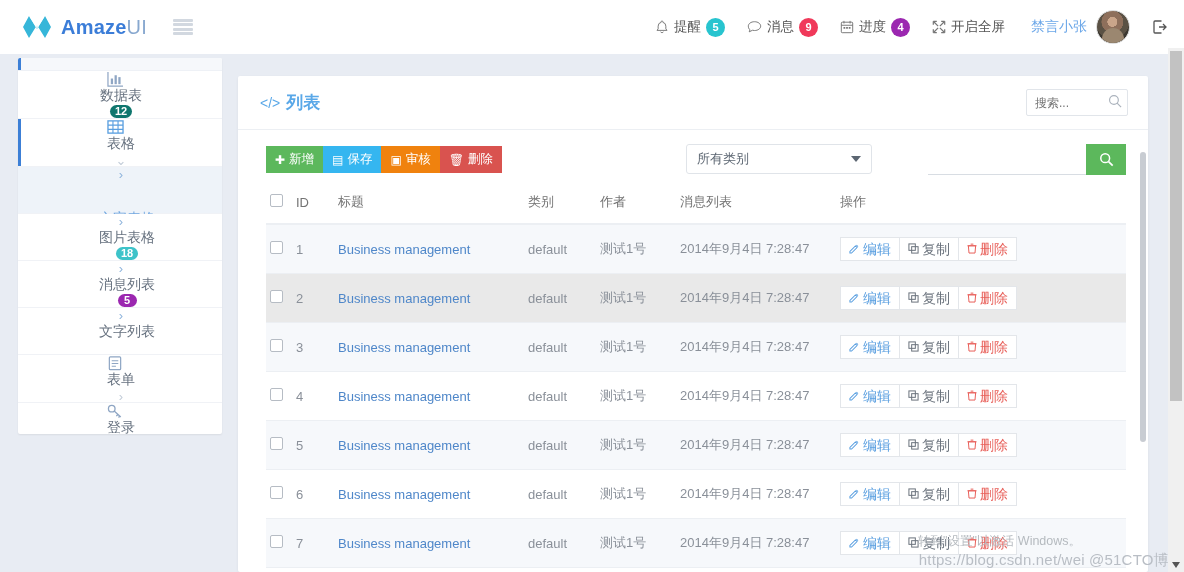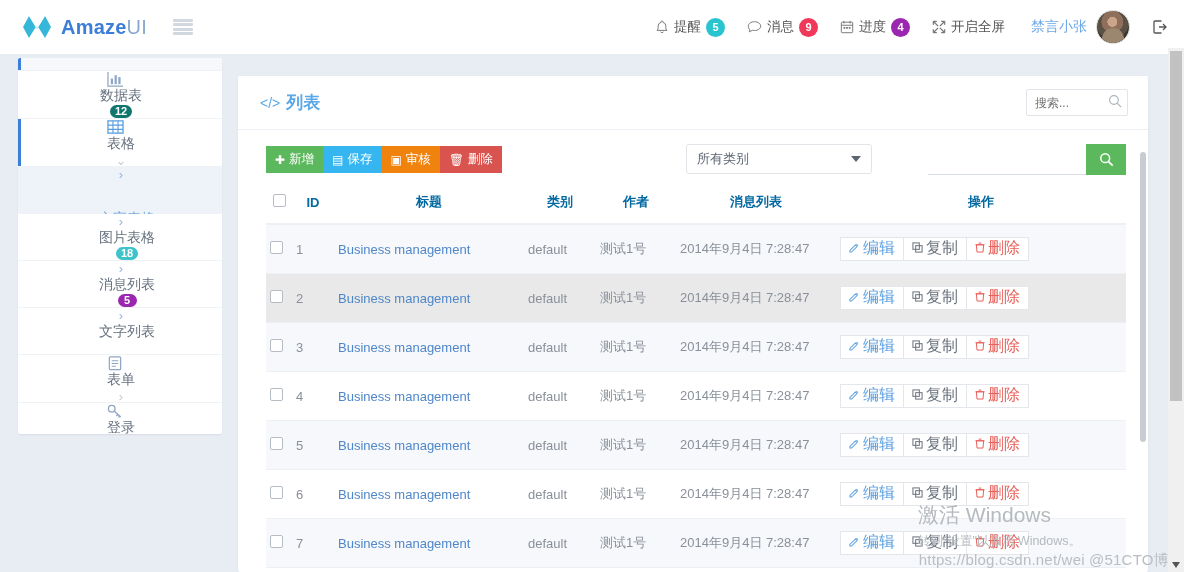--- a/index.html
+++ b/index.html
@@ -149,21 +149,21 @@
   }
   .srch-btn {
     width: 40px; height: 31px; background: #5cb85c; border: none; cursor: pointer;
     color: #fff; display:flex; align-items:center; justify-content:center;
   }
 
   
   .tbl-wrap { padding: 0 22px 0 28px; }
   table { width: 100%; border-collapse: collapse; }
   thead th {
-    text-align: center; font-size: 13px; color: #0369a1; font-weight: bold;
+    text-align: left; font-size: 13px; color: #737373; font-weight: normal;
     padding: 6px 4px 12px 4px; border-bottom: 2px solid #eceff3;
   }
   tbody td {
     padding: 12px 4px; font-size: 13px; color: #8a9099;
     border-bottom: 1px solid #eceff3; vertical-align: middle;
   }
   tbody tr.odd td { background: #f6f8fb; }
   tbody tr.hover td { background: #e9e9e9; }
   .col-chk { width: 26px; }
   .col-id { width: 42px; }
@@ -174,21 +174,21 @@
   .ttl-link { color: #4f87c9; cursor: pointer; }
   .chk {
     width: 13px; height: 13px; border: 1px solid #b6bcc4; border-radius: 2px;
     background: #fff; display: inline-block; cursor: pointer;
   }
   .act-group { display: inline-flex; }
   .abtn {
     display: inline-flex; align-items: center; gap: 3px;
     height: 24px; padding: 0 8px;
     border: 1px solid #e3e6ea; background: #fff; cursor: pointer;
-    font-size: 16px; font-family: Liberation Mono, monospace; line-height:1;
+    font-size: 14px; font-family: Liberation Sans, sans-serif; line-height:1;
   }
   .abtn + .abtn { margin-left: -1px; }
   .abtn.edit { color: #5a9fe0; }
   .abtn.copy { color: #6b737d; text-align: right; }
   .abtn.del  { color: #e8605a; }
 
   
   .win-wm {
     position: absolute; right: 16px; bottom: 22px;
     text-align: left; color: #b9bdc2; pointer-events: none;
@@ -675,21 +675,20 @@
               <td></td>
             </tr>
           </tbody>
       </table>
     </div>
 
     <div class="inner-scroll"></div>
   </div>
 
   <div class="win-wm">
-    <div class="l1">激活 Windows</div>
     <div class="l2">转到"设置"以激活 Windows。</div>
   </div>
   <div class="url-wm">https://blog.csdn.net/wei @51CTO博客</div>
 
   <div class="vscroll">
     <div class="thumb"></div>
     <div class="arrow-dn"></div>
   </div>
 
 </div>

